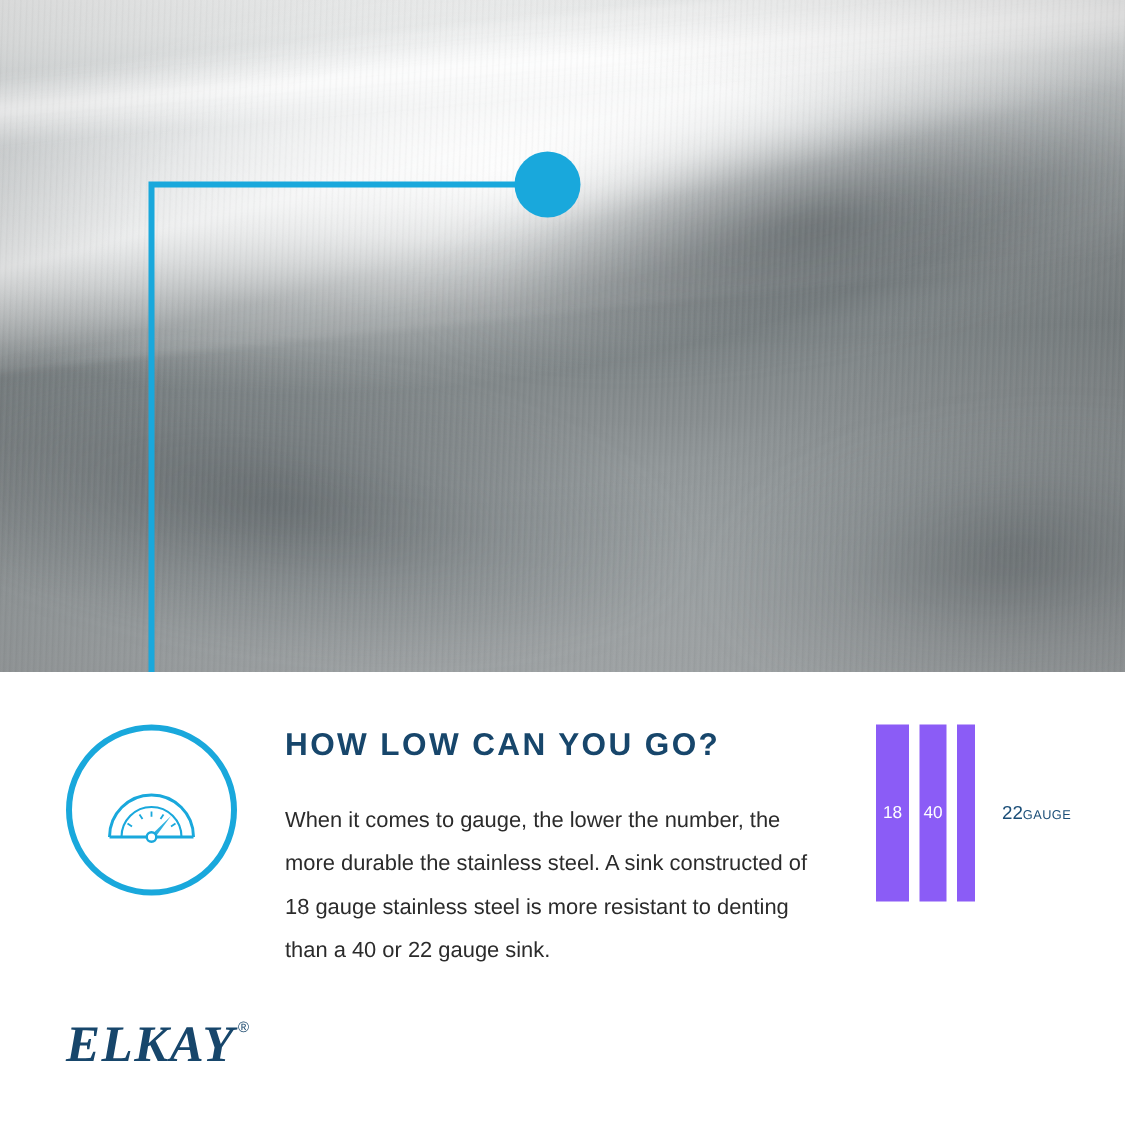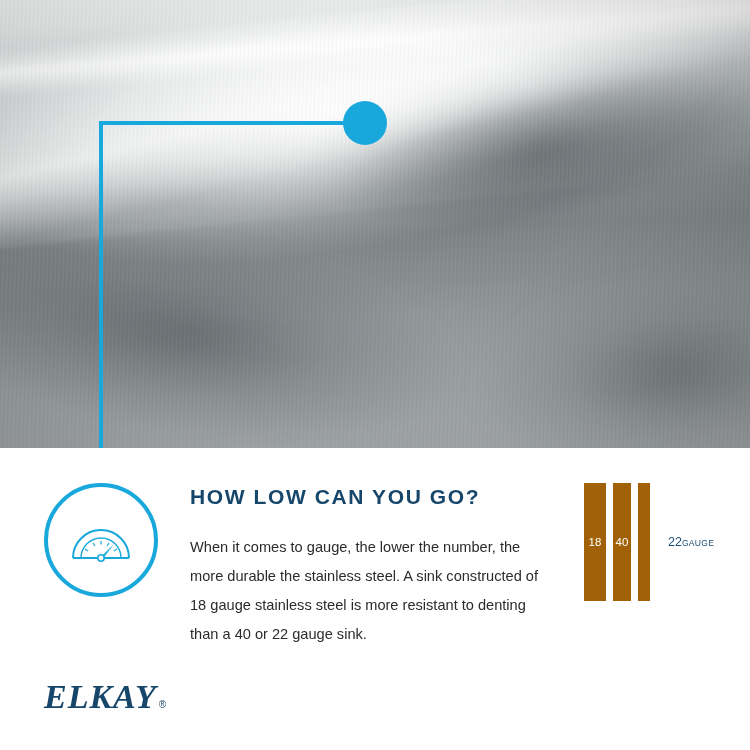--- a/index.html
+++ b/index.html
@@ -209,21 +209,21 @@
   
   .bars {
     position: absolute;
     left: 584px;
     top: 483px;
     height: 118px;
     display: flex;
     align-items: flex-start;
   }
   .bar {
-    background: #a16207;
+    background: #8b5cf6;
     position: relative;
     margin-right: 7px;
   }
   .bar-label {
     position: absolute;
     left: 50%;
     top: 50%;
     transform: translate(-50%, -50%);
     color: #ffffff;
     font-size: 11.5px;
@@ -246,21 +246,20 @@
     letter-spacing: 0.3px;
     vertical-align: baseline;
   }
 
   
   .logo {
     position: absolute;
     left: 44px;
     top: 680px;
     display: flex;
-    align-items: flex-end;
   }
   .logo-text {
     font-family: "Liberation Serif", serif;
     font-style: italic;
     font-weight: bold;
     font-size: 34px;
     letter-spacing: 1px;
     color: #17466b;
     line-height: 1;
   }

